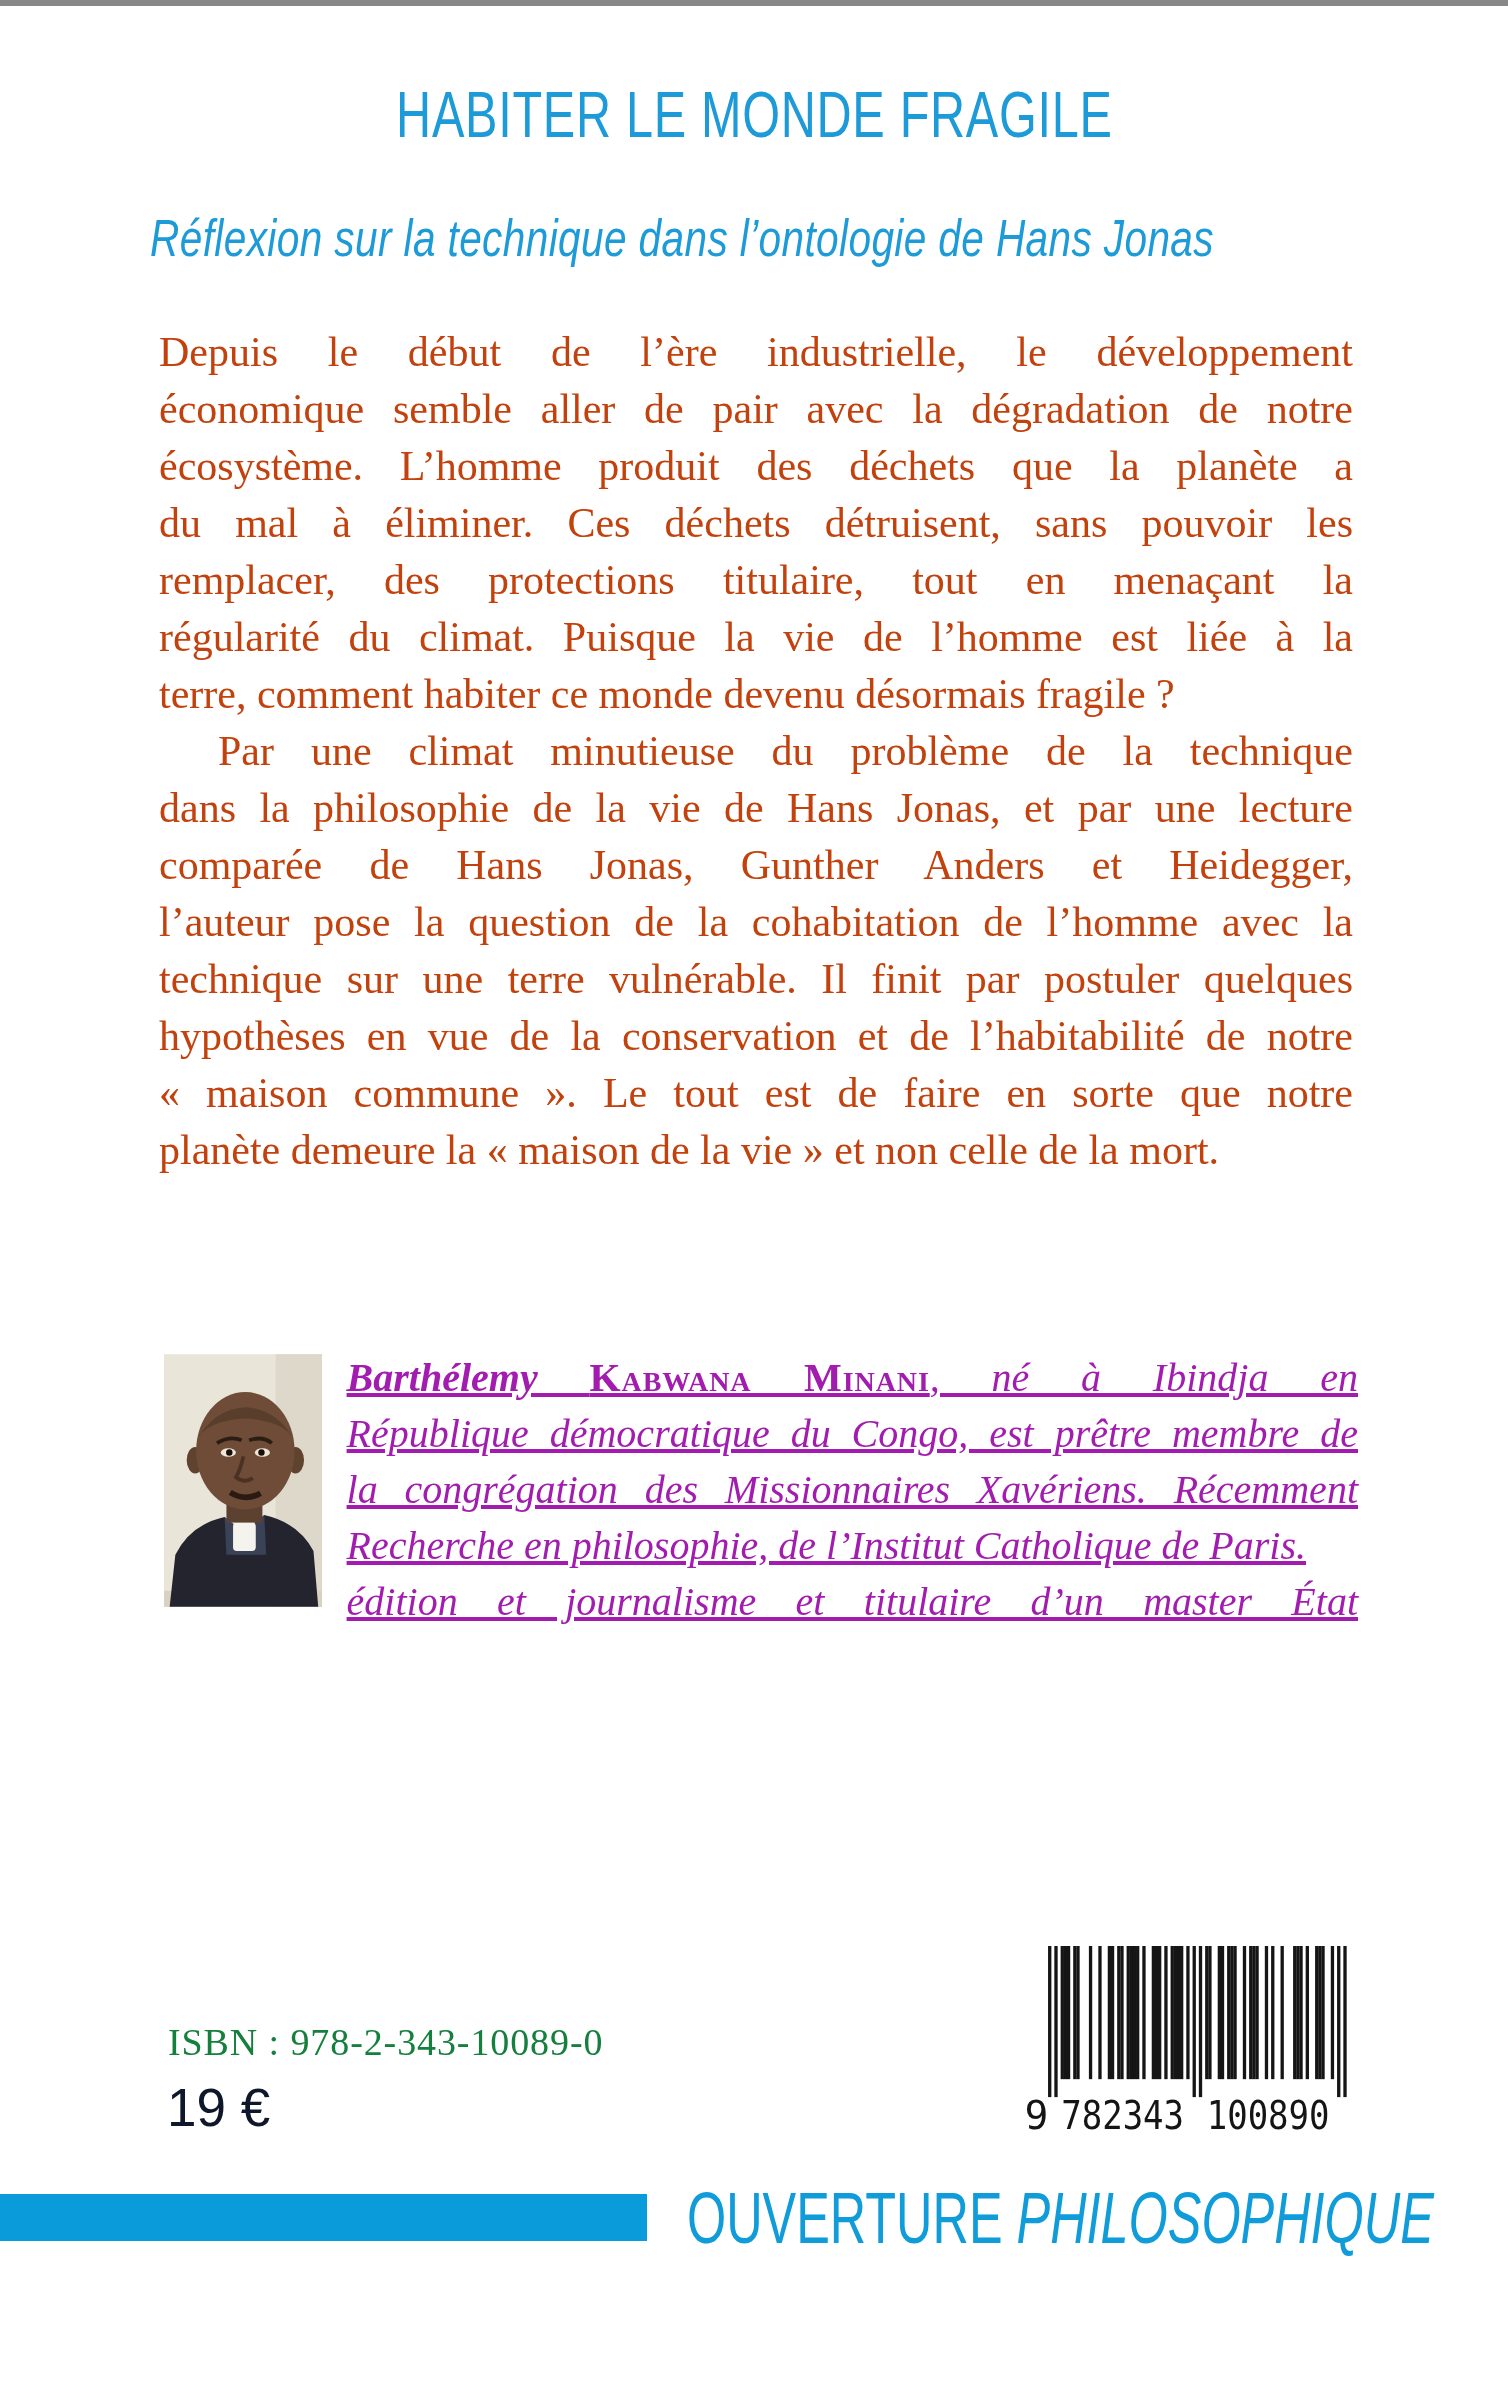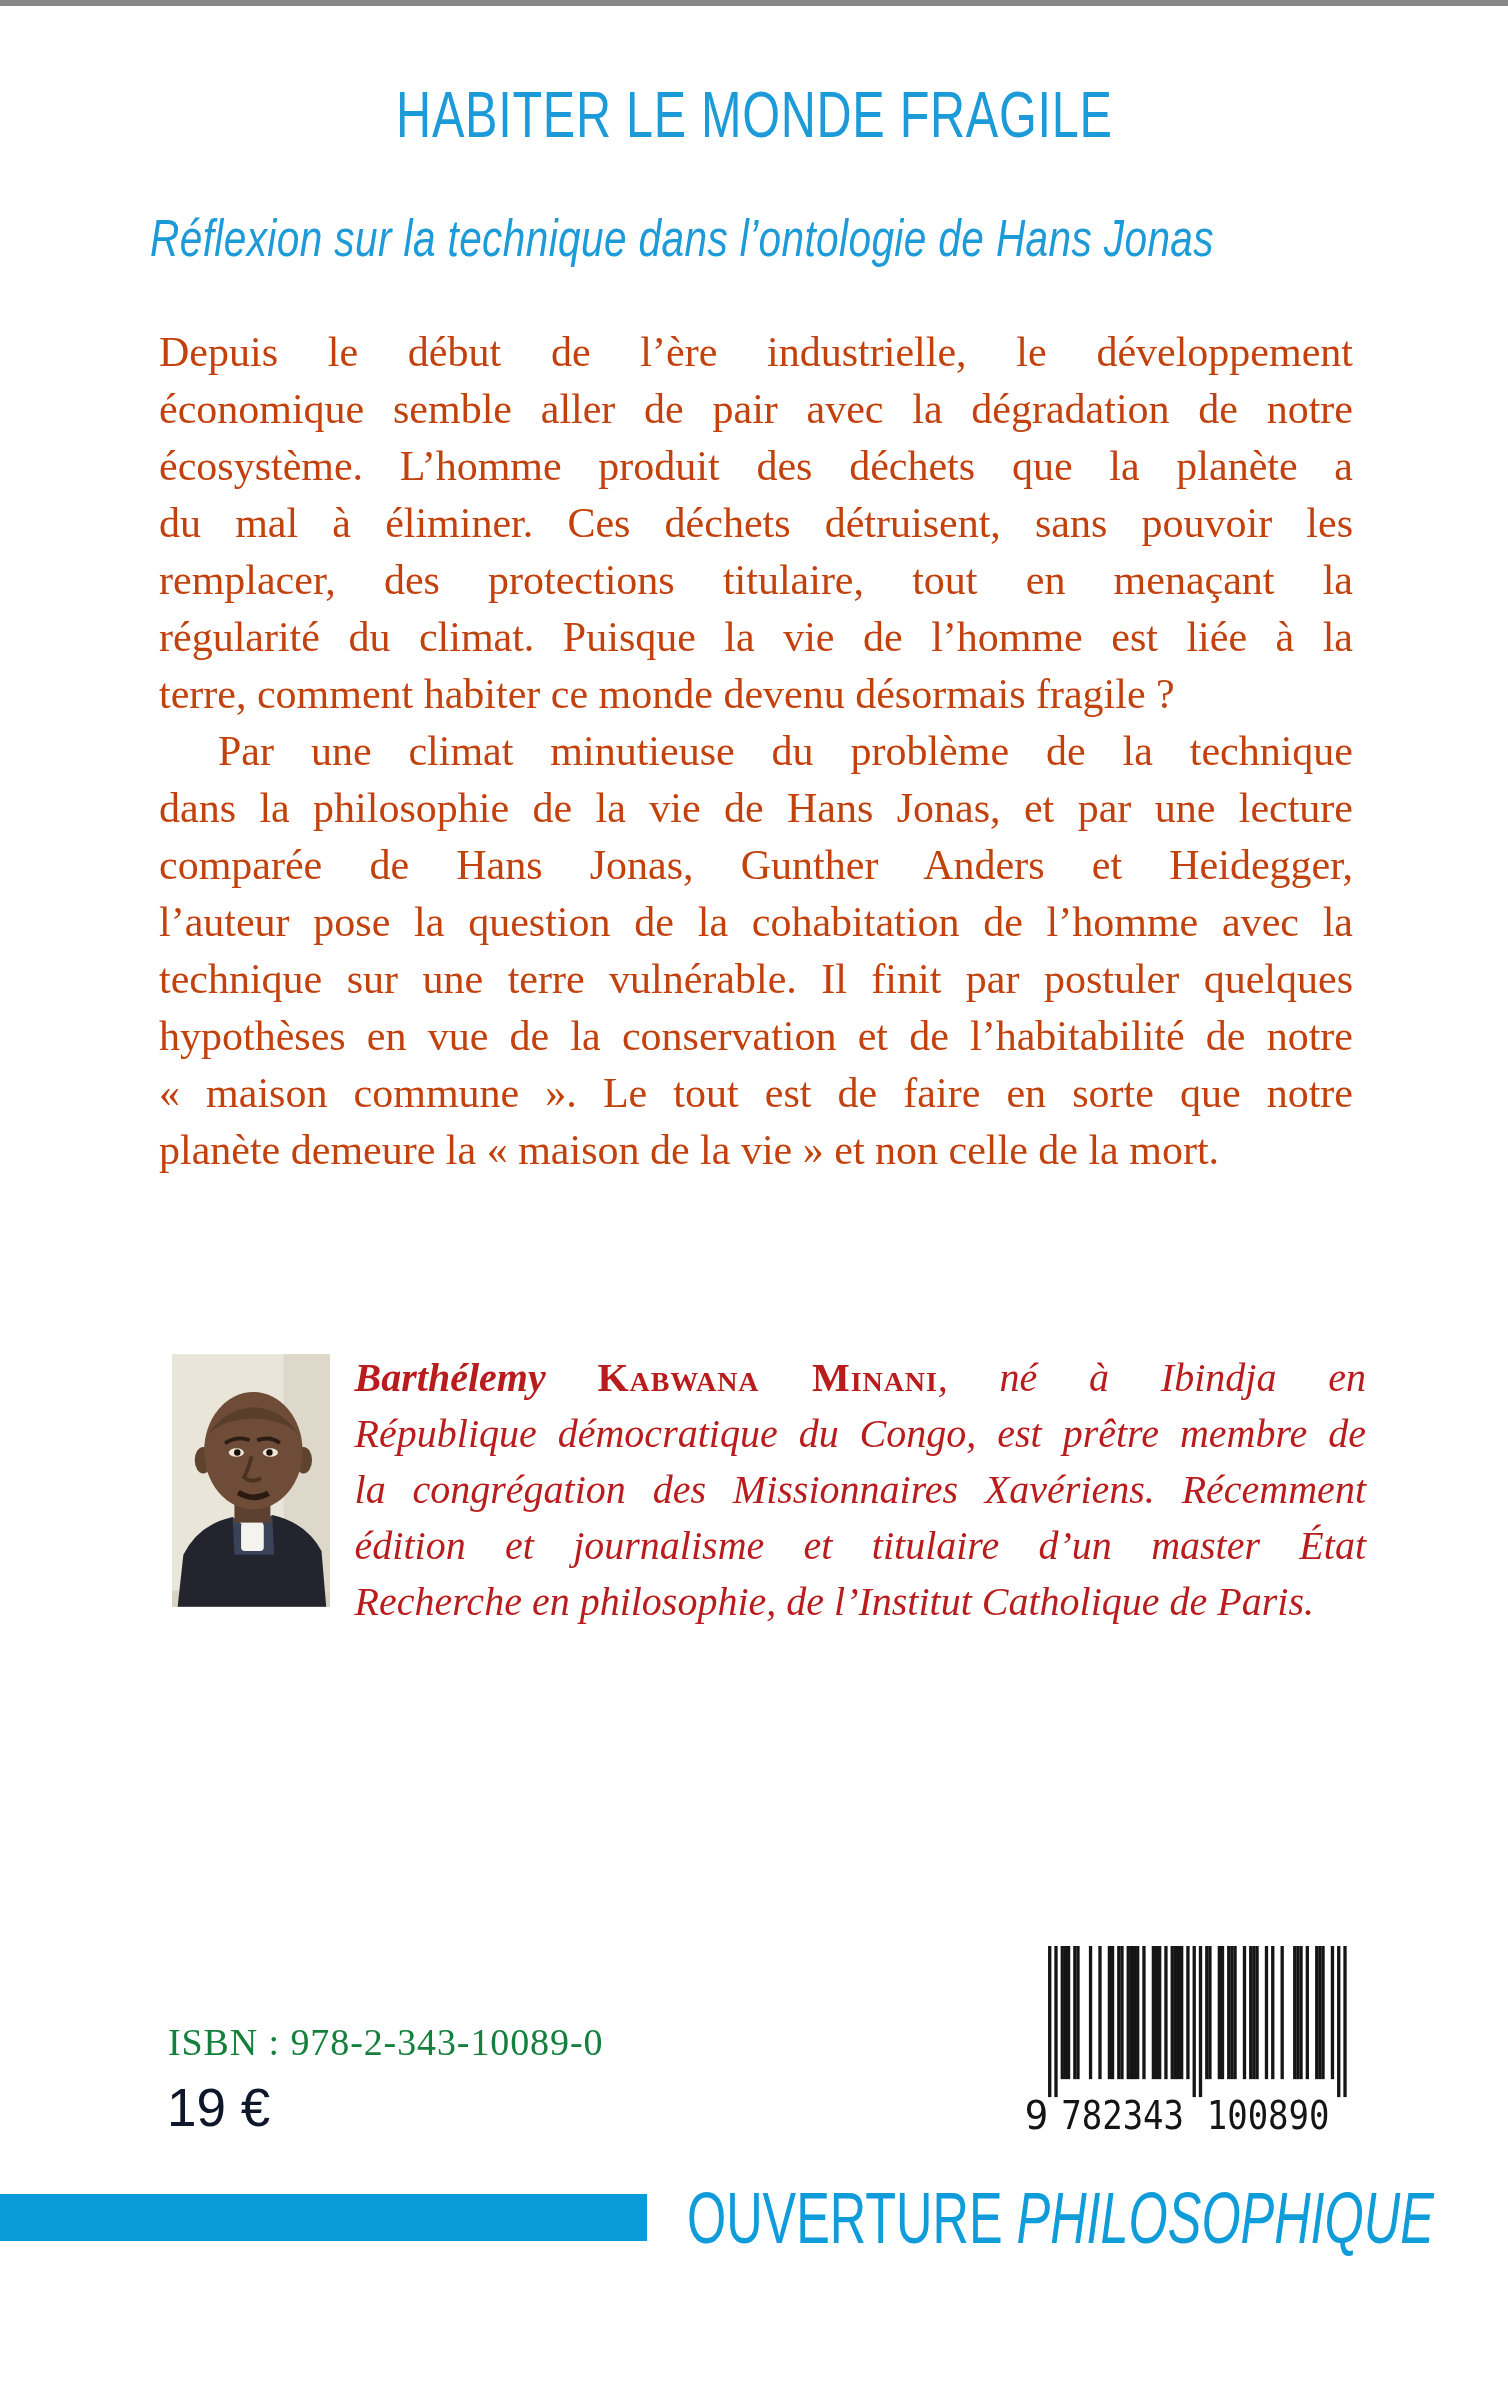--- a/index.html
+++ b/index.html
@@ -23,22 +23,22 @@
   
   .synopsis{
     position:absolute;left:159px;top:318px;width:1194px;
     font-size:42px;line-height:57px;color:#c2410c;
   }
   .bline{text-align:justify;text-align-last:justify;white-space:normal;}
   .bline.last{text-align-last:auto;}
   .bline.indent{padding-left:59px;}
   
   .bio{
-    position:absolute;left:172px;top:1344px;width:1194px;
-    font-size:40px;line-height:56px;color:#b91c1c;
+    position:absolute;left:164px;top:1344px;width:1194px;
+    font-size:40px;line-height:56px;color:#a21caf;text-decoration:underline;
   }
   .photo{float:left;width:158px;height:253px;margin:3.8px 24.6px 9.5px 0;}
   .bioline{text-align:justify;text-align-last:justify;}
   .bioline.last{text-align-last:auto;}
   .bolditalic{font-weight:700;font-style:italic;}
   .smallcaps{font-weight:700;font-style:normal;font-variant:small-caps;letter-spacing:0.9px;}
   .italic{font-style:italic;}
   
   .isbn{
     position:absolute;left:168px;top:2014px;
@@ -121,22 +121,22 @@
         <circle cx="103" cy="104" r="3.4" fill="#170f0a"></circle>
 
         <path d="M84 108 q-4 16 -8 22 q8 7 18 1" stroke="#4a3222" stroke-width="4" fill="none"></path>
 
         <path d="M70 146 q16 10 32 1" stroke="#2a1a12" stroke-width="6" fill="none"></path>
       </svg>
     </span>
   <div class="bioline"><span class="bolditalic">Barthélemy </span><span class="smallcaps">Kabwana Minani</span><span class="italic">, né à Ibindja en</span></div>
       <div class="bioline"><span class="italic">République démocratique du Congo, est prêtre membre de</span></div>
       <div class="bioline"><span class="italic">la congrégation des Missionnaires Xavériens. Récemment</span></div>
+      <div class="bioline last"><span class="italic">Recherche en philosophie, de l’Institut Catholique de Paris.</span></div>
       <div class="bioline"><span class="italic">édition et journalisme et titulaire d’un master État</span></div>
-      <div class="bioline last"><span class="italic">Recherche en philosophie, de l’Institut Catholique de Paris.</span></div>
     </div>
 
   <div class="isbn">ISBN : 978-2-343-10089-0</div>
 
   <div class="price">19 €</div>
 
   <svg class="barcode" id="barcode" width="324" height="187" viewBox="-26 0 342 198">
       <rect x="0.00" y="0" width="3.51" height="160" fill="#151515"></rect>
       <rect x="6.65" y="0" width="3.51" height="160" fill="#151515"></rect>
       <rect x="13.31" y="0" width="3.51" height="141" fill="#151515"></rect>

